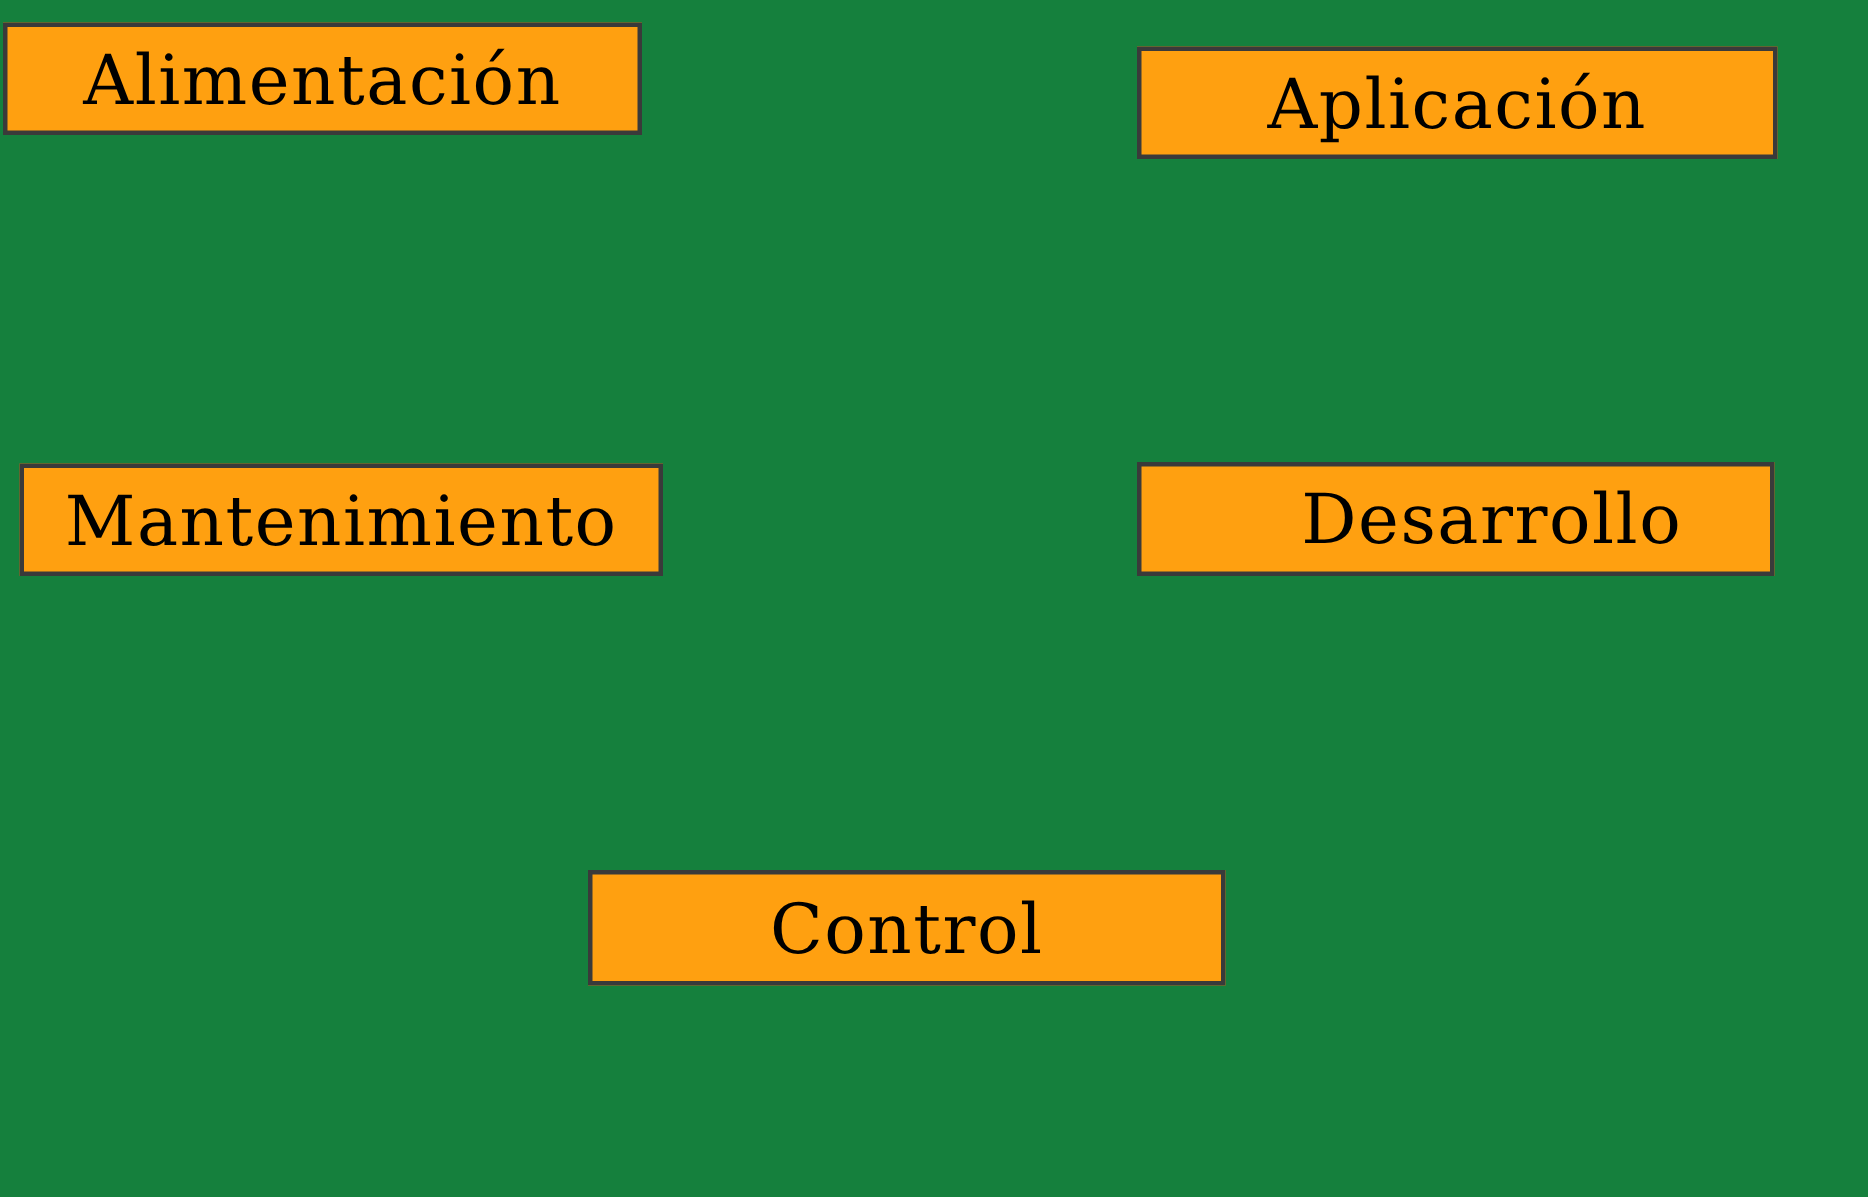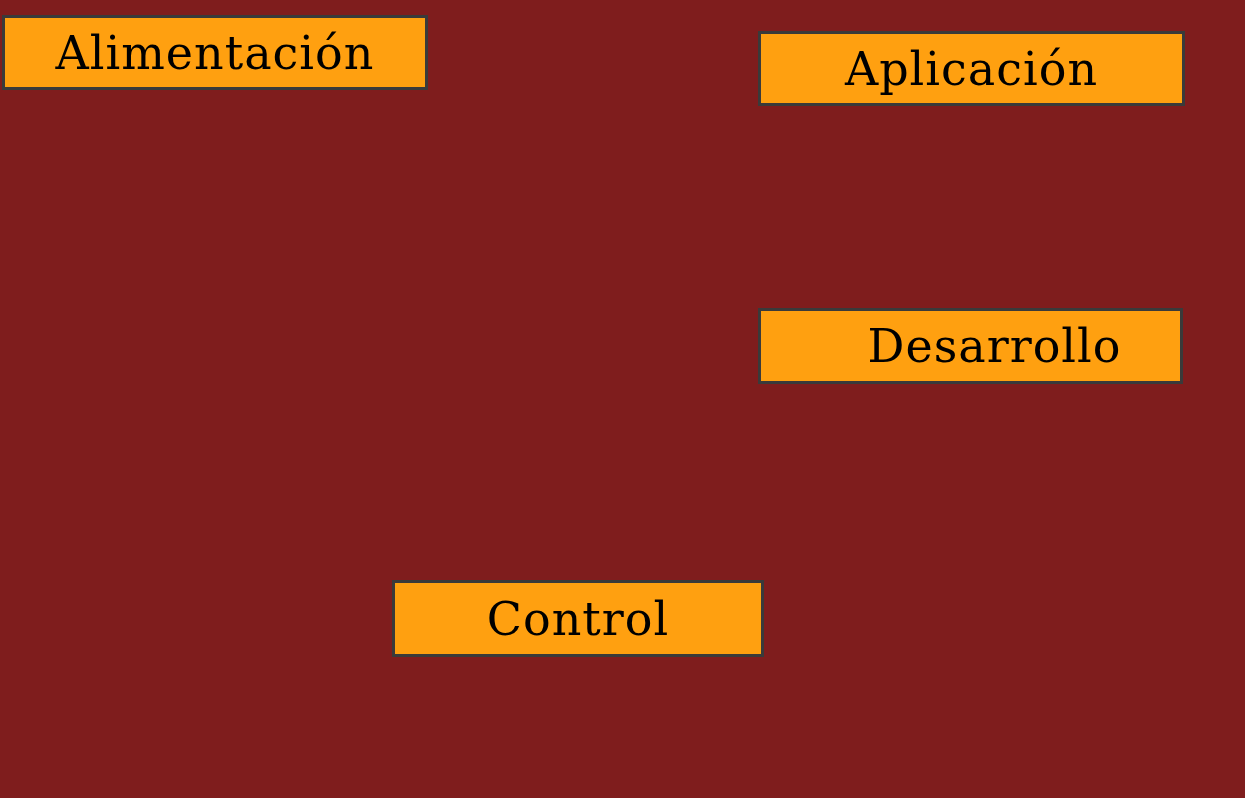--- a/index.html
+++ b/index.html
@@ -4,21 +4,21 @@
 <style>
   html, body {
     margin: 0;
     padding: 0;
     background: #000000;
   }
   .canvas {
     position: relative;
     width: 1245px;
     height: 798px;
-    background: #7f1d1d;
+    background: #15803d;
     overflow: hidden;
     font-family: "DejaVu Serif", "Liberation Serif", serif;
   }
   .node {
     position: absolute;
     box-sizing: border-box;
     background: #FFA010;
     border: 3px solid #3A3A3A;
     color: #000000;
     display: flex;
@@ -26,35 +26,38 @@
     justify-content: center;
     font-size: 46px;
     letter-spacing: 1px;
     white-space: nowrap;
   }
   
   .node-alimentacion  { left: 2px;   top: 15px;  width: 426px; height: 75px; }
   .node-aplicacion    { left: 758px; top: 3px;   width: 427px; height: 75px; margin-top: 28px; }
   .node-mantenimiento { left: 13px;  top: 309px; width: 429px; height: 75px; }
   .node-desarrollo    { left: 758px; top: 308px; width: 425px; height: 76px; padding-left: 48px; }
-  .node-control       { left: 392px; top: 580px; width: 372px; height: 77px; text-align: right; }
+  .node-control       { left: 392px; top: 580px; width: 425px; height: 77px; text-align: right; }
 </style>
 </head>
 <body>
 
 <div class="canvas">
 
   <div class="node node-alimentacion">
     <span>Alimentación</span>
   </div>
 
   <div class="node node-aplicacion">
     <span>Aplicación</span>
   </div>
 
+  <div class="node node-mantenimiento">
+    <span>Mantenimiento</span>
+  </div>
 
   <div class="node node-desarrollo">
     <span>Desarrollo</span>
   </div>
 
   <div class="node node-control">
     <span>Control</span>
   </div>
 
 </div>

